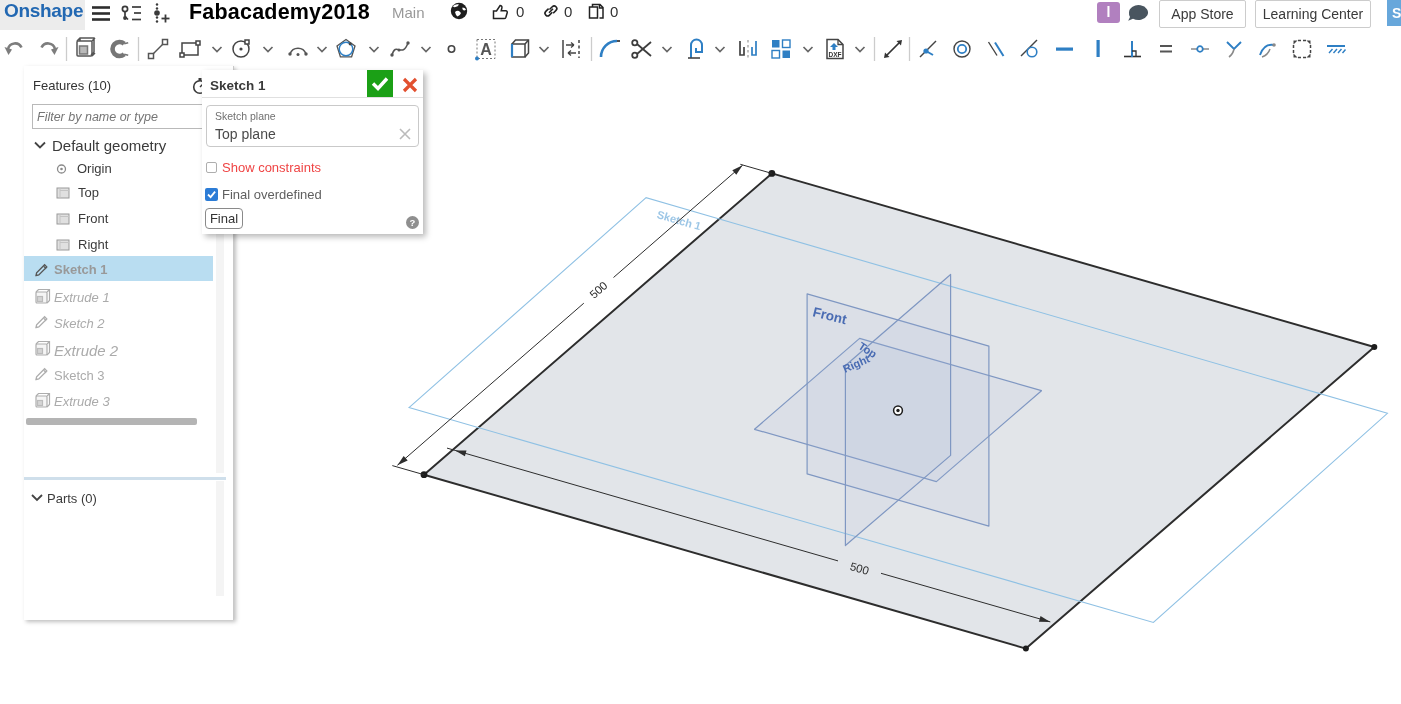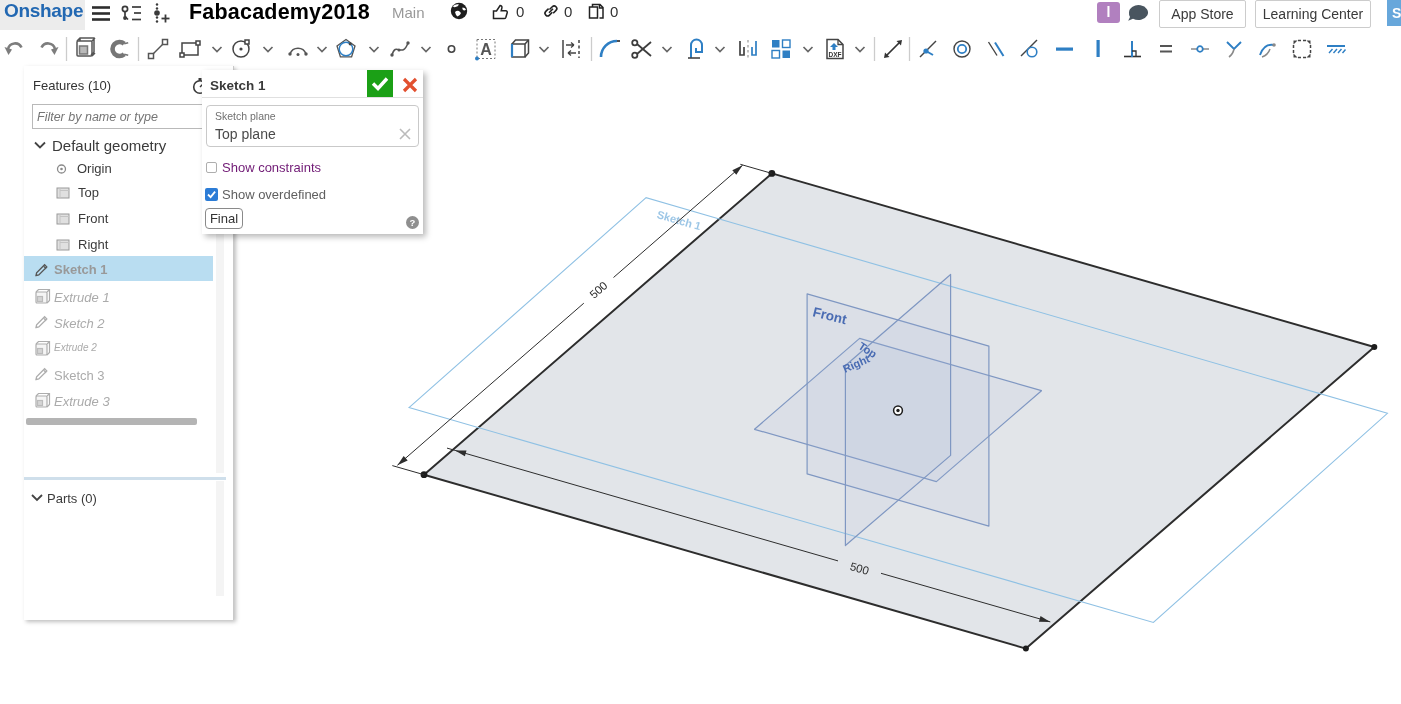--- a/index.html
+++ b/index.html
@@ -334,21 +334,21 @@
 
   <div class="abs" style="left:0;top:190px;width:189px;height:25px;background:#b9ddf1;"></div>
   <div class="abs" style="left:28px;top:71px;font-size:15px;color:#3b3b3b;">Default geometry</div>
   <div class="abs" style="left:53px;top:95px;font-size:13px;color:#3b3b3b;">Origin</div>
   <div class="abs" style="left:54px;top:119px;font-size:13px;color:#3b3b3b;">Top</div>
   <div class="abs" style="left:54px;top:145px;font-size:13px;color:#3b3b3b;">Front</div>
   <div class="abs" style="left:54px;top:171px;font-size:13px;color:#3b3b3b;">Right</div>
   <div class="abs" style="left:30px;top:196px;font-size:13px;color:#999;font-weight:bold;">Sketch 1</div>
   <div class="abs" style="left:30px;top:224px;font-size:13px;color:#ababab;font-style:italic;">Extrude 1</div>
   <div class="abs" style="left:30px;top:250px;font-size:13px;color:#ababab;font-style:italic;">Sketch 2</div>
-  <div class="abs" style="left:30px;top:276px;font-size:10px;color:#ababab;font-style:italic;">Extrude 2</div>
+  <div class="abs" style="left:30px;top:276px;font-size:15px;color:#ababab;font-style:italic;">Extrude 2</div>
   <div class="abs" style="left:30px;top:302px;font-size:13px;color:#ababab;">Sketch 3</div>
   <div class="abs" style="left:30px;top:328px;font-size:13px;color:#ababab;font-style:italic;">Extrude 3</div>
   <svg class="abs" style="left:0;top:66px;" width="200" height="350">
     <path d="M11 10.5 l5 5 5 -5" stroke="#444" stroke-width="1.8" fill="none"></path>
     <circle cx="37.5" cy="37" r="4" stroke="#8a8a8a" stroke-width="1.3" fill="none"></circle>
     <circle cx="37.5" cy="37" r="1.3" fill="#8a8a8a"></circle>
     <g>
       <rect x="33" y="56" width="12" height="10" fill="#e0e0e0" stroke="#9a9a9a"></rect>
       <path d="M36 56 l0 10 M36 58.5 l9 0" stroke="#c4c4c4" fill="none"></path>
       <rect x="33" y="82" width="12" height="10" fill="#e0e0e0" stroke="#9a9a9a"></rect>
@@ -403,22 +403,22 @@
   </svg>
   <div class="abs" style="left:0;top:27px;width:221px;height:1px;background:#e0e0e0;"></div>
   <div class="abs" style="left:4px;top:35px;width:213px;height:42px;border:1px solid #c9c9c9;border-radius:4px;">
     <div class="abs" style="left:8px;top:4px;font-size:10.5px;color:#707070;text-align:center;">Sketch plane</div>
     <div class="abs" style="left:8px;top:20px;font-size:14px;color:#4a4a4a;">Top plane</div>
     <svg class="abs" style="left:190px;top:20px;" width="16" height="16">
       <path d="M3 3 L13 13 M13 3 L3 13" stroke="#bbb" stroke-width="1.6"></path>
     </svg>
   </div>
   <div class="abs" style="left:4px;top:92px;width:11px;height:11px;border:1px solid #aeaeae;border-radius:2px;background:#fff;"></div>
-  <div class="abs" style="left:20px;top:90px;font-size:13px;color:#701a75;">Show constraints</div>
+  <div class="abs" style="left:20px;top:90px;font-size:13px;color:#ef4444;">Show constraints</div>
   <div class="abs" style="left:3px;top:118px;width:13px;height:13px;background:#2c7cd6;border-radius:2px;">
     <svg width="13" height="13">
         <path d="M3 6.5 l2.6 2.6 4.5 -5.5" stroke="#fff" stroke-width="1.8" fill="none"></path>
       </svg>
   </div>
-  <div class="abs" style="left:20px;top:117px;font-size:13px;color:#5f5f5f;">Show overdefined</div>
+  <div class="abs" style="left:20px;top:117px;font-size:13px;color:#5f5f5f;">Final overdefined</div>
   <div class="abs" style="left:3px;top:138px;width:38px;height:21px;border:1px solid #8a8a8a;border-radius:4px;font-size:13px;color:#333;text-align:center;line-height:20px;">Final</div>
   <div class="abs" style="left:204px;top:146px;width:13px;height:13px;background:#8f8f8f;border-radius:50%;color:#fff;font-size:9.5px;font-weight:bold;text-align:center;line-height:13px;">?</div>
 </div>
 
 </body></html>

